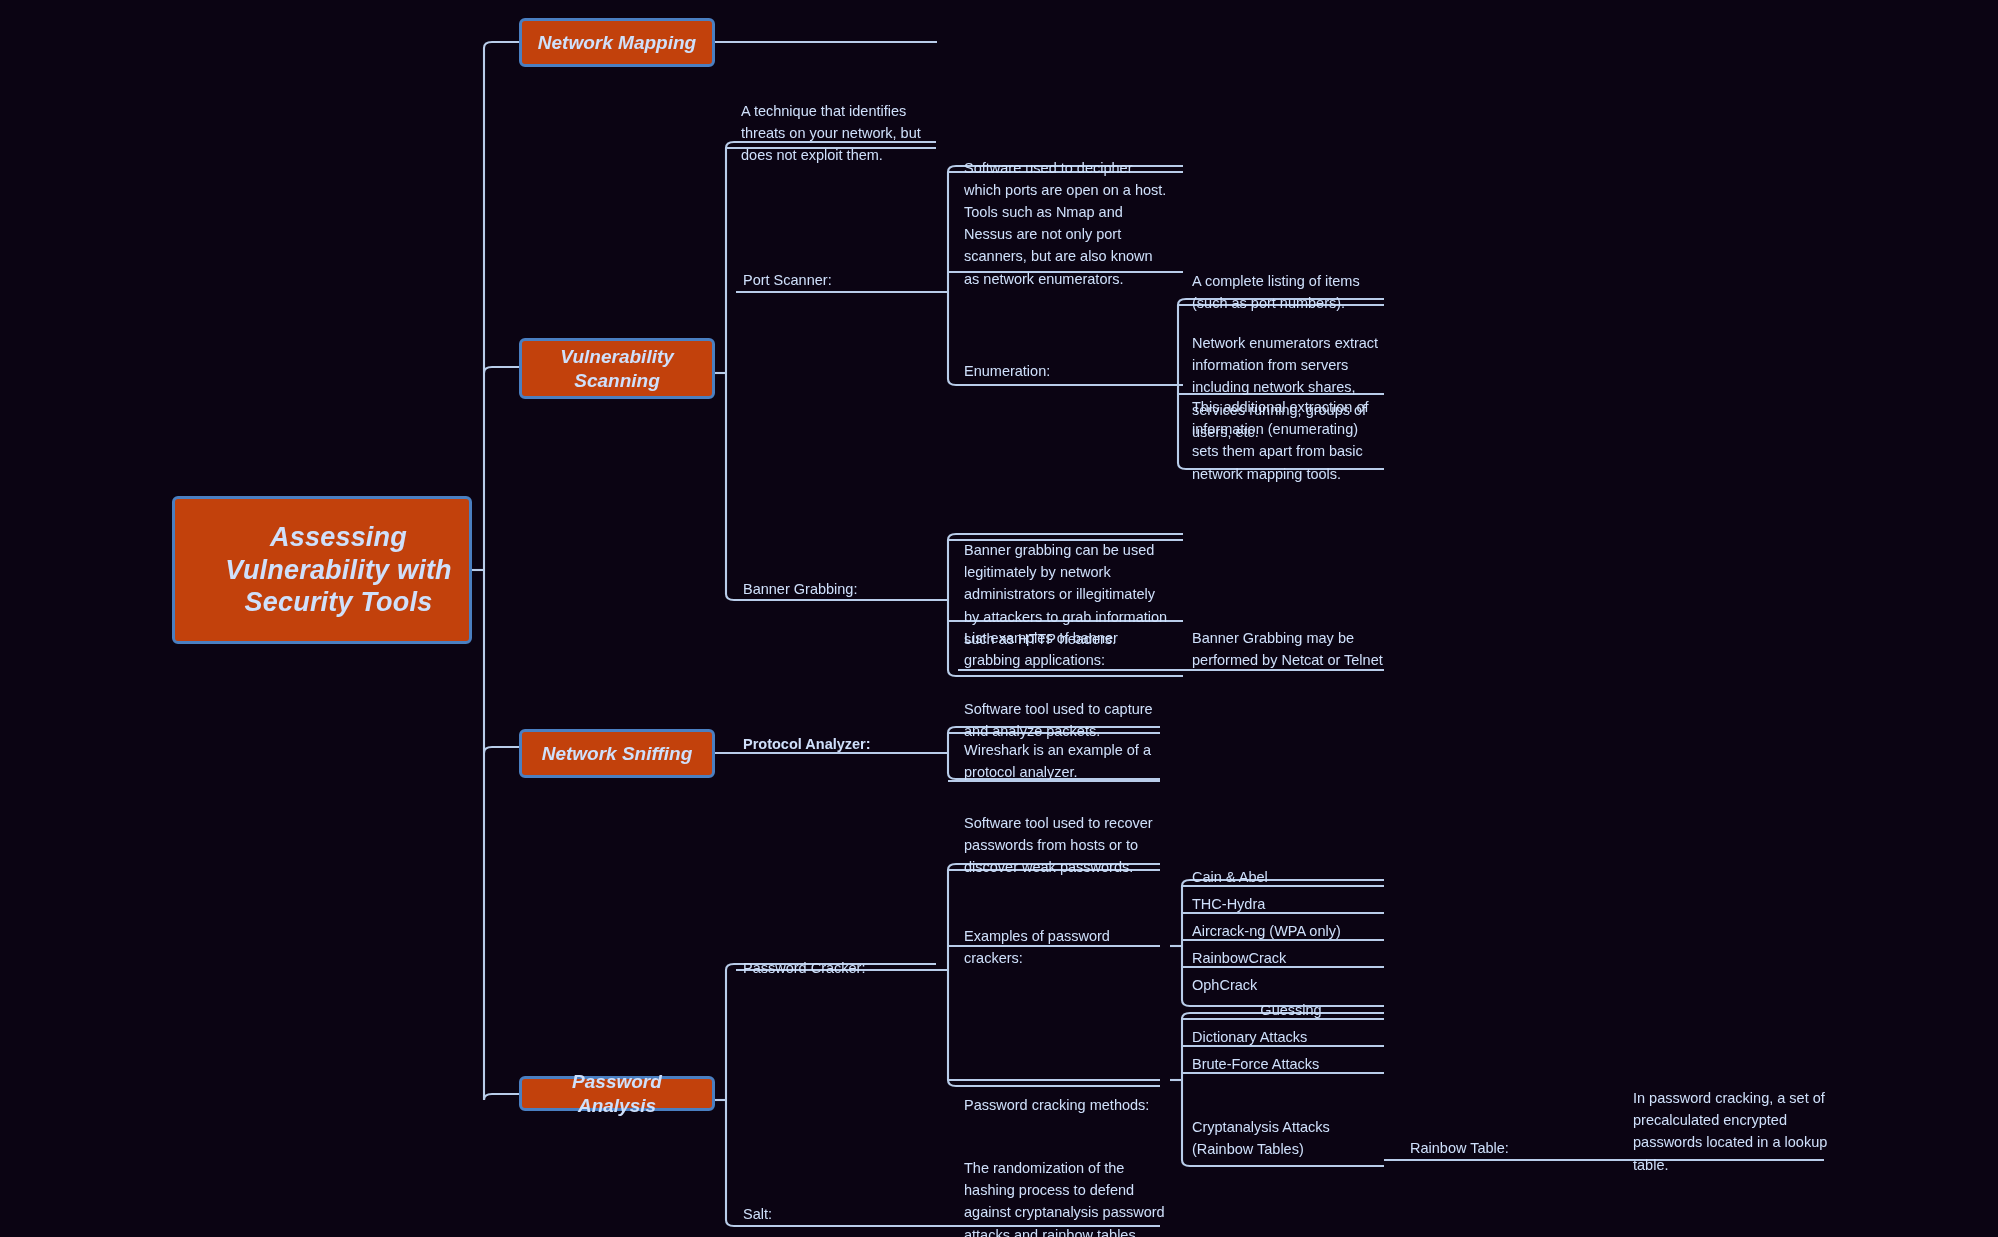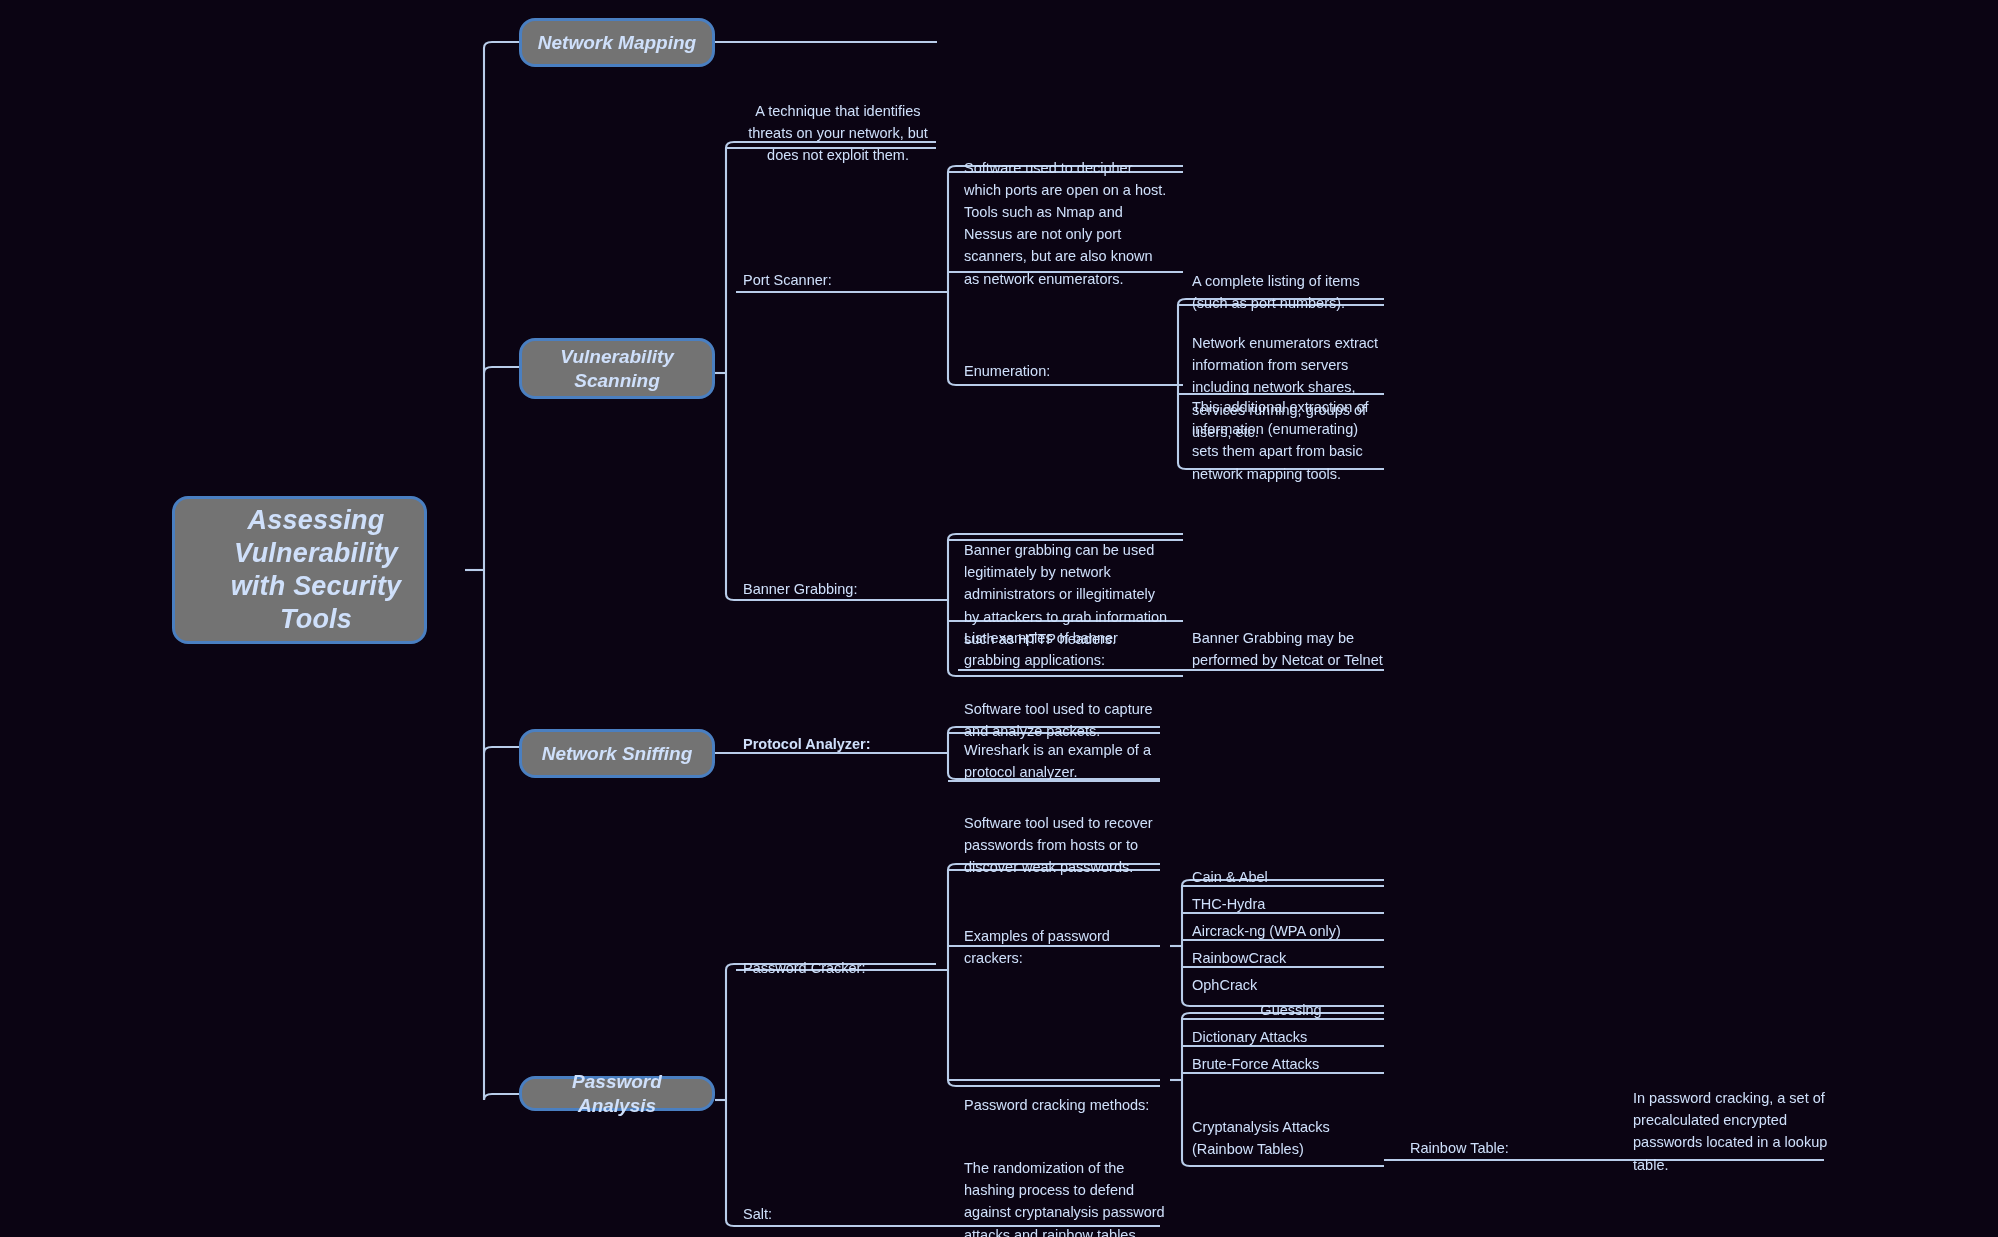--- a/index.html
+++ b/index.html
@@ -19,23 +19,23 @@
     position: absolute;
     left: 0; top: 0;
     width: 1998px;
     height: 1237px;
     pointer-events: none;
   }
   
   .node-box {
     position: absolute;
     box-sizing: border-box;
-    background: #737373;
+    background: #c2410c;
     border: 3px solid #4a7fc1;
-    border-radius: 16px;
+    border-radius: 6px;
     display: flex;
     align-items: center;
     justify-content: center;
     text-align: center;
     color: #cfe0fb;
     font-style: italic;
     font-weight: bold;
     line-height: 1.22;
   }
   .root-box {
@@ -147,32 +147,32 @@
       <path d="M1182,1019 L1384,1019"></path>
       <path d="M1182,1046 L1384,1046"></path>
       <path d="M1182,1073 L1384,1073"></path>
 
       <path d="M1384,1160 L1824,1160"></path>
 
       <path d="M736,1226 L1160,1226"></path>
     </g>
   </svg>
 
-  <div class="node-box root-box" style="left:172px; top:496px; width:255px; height:148px;padding-left:47px;">Assessing Vulnerability with Security Tools</div>
+  <div class="node-box root-box" style="left:172px; top:496px; width:300px; height:148px;padding-left:47px;">Assessing Vulnerability with Security Tools</div>
 
   <div class="node-box branch-box" style="left:519px; top:18px; width:196px; height:49px;">Network Mapping</div>
 
   <div class="node-box branch-box" style="left:519px; top:338px; width:196px; height:61px;">Vulnerability Scanning</div>
 
   <div class="node-box branch-box" style="left:519px; top:729px; width:196px; height:49px;">Network Sniffing</div>
 
   <div class="node-box branch-box" style="left:519px; top:1076px; width:196px; height:35px;">Password Analysis</div>
 
 
-  <div class="leaf" style="left:739px; top:100px; width:196px;text-align:center;">A technique that identifies threats on your network, but does not exploit them.</div>
+  <div class="leaf" style="left:739px; top:100px; width:196px;">A technique that identifies threats on your network, but does not exploit them.</div>
 
   <div class="leaf" style="left:741px; top:269px; width:200px;">Port Scanner:</div>
 
   <div class="leaf" style="left:962px; top:157px; width:208px;">Software used to decipher which ports are open on a host.</div>
 
   <div class="leaf" style="left:962px; top:201px; width:208px;">Tools such as Nmap and Nessus are not only port scanners, but are also known as network enumerators.</div>
 
   <div class="leaf" style="left:962px; top:360px; width:210px;">Enumeration:</div>
 
   <div class="leaf" style="left:1190px; top:270px; width:186px;">A complete listing of items (such as port numbers).</div>

